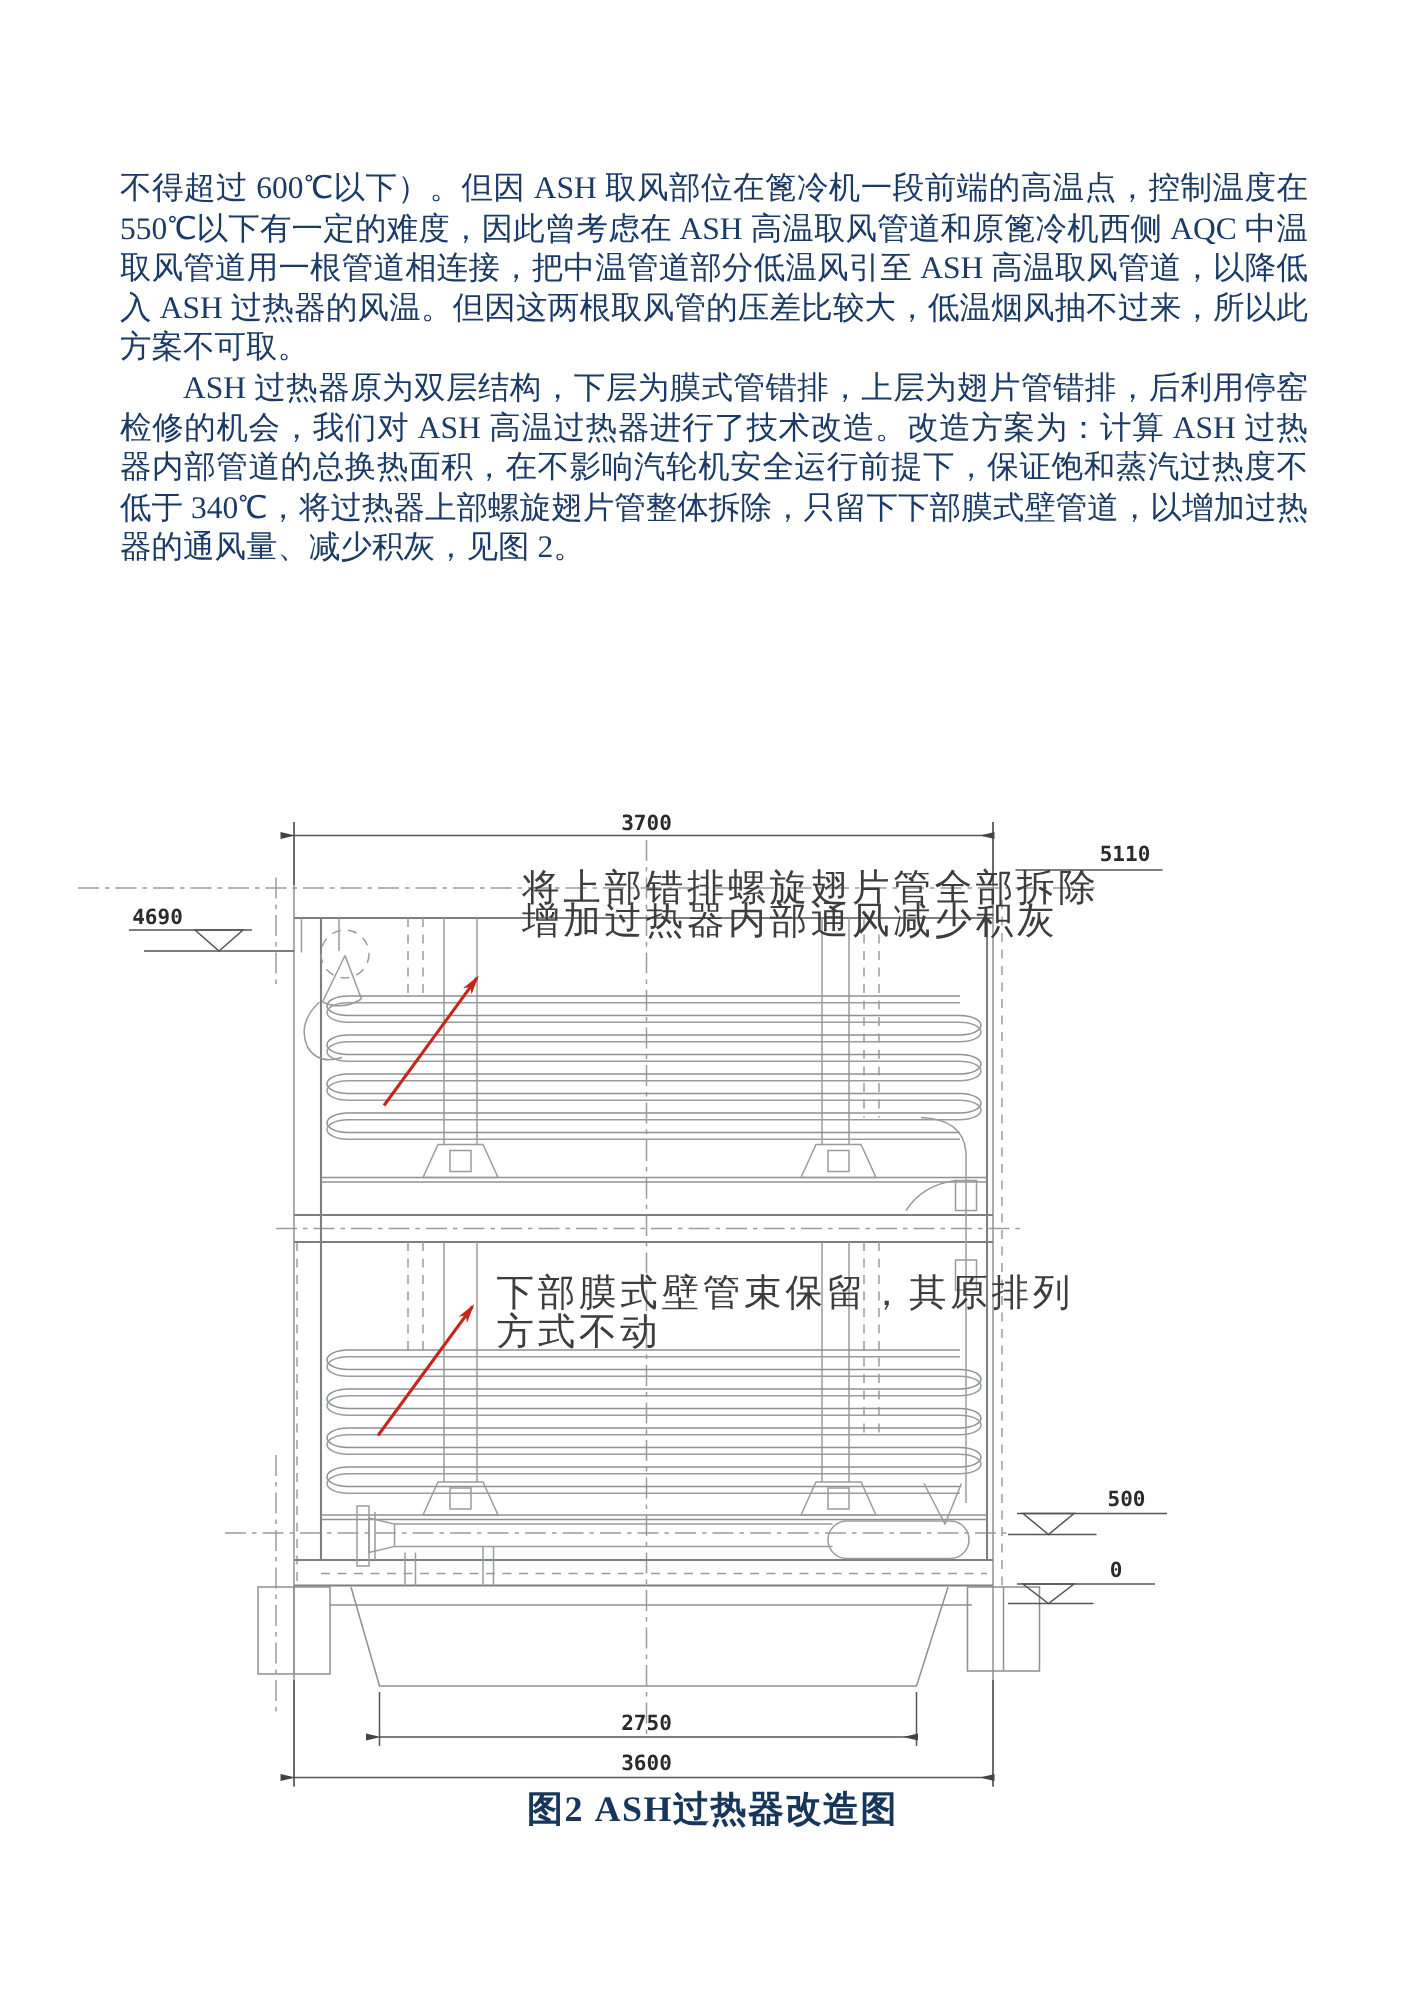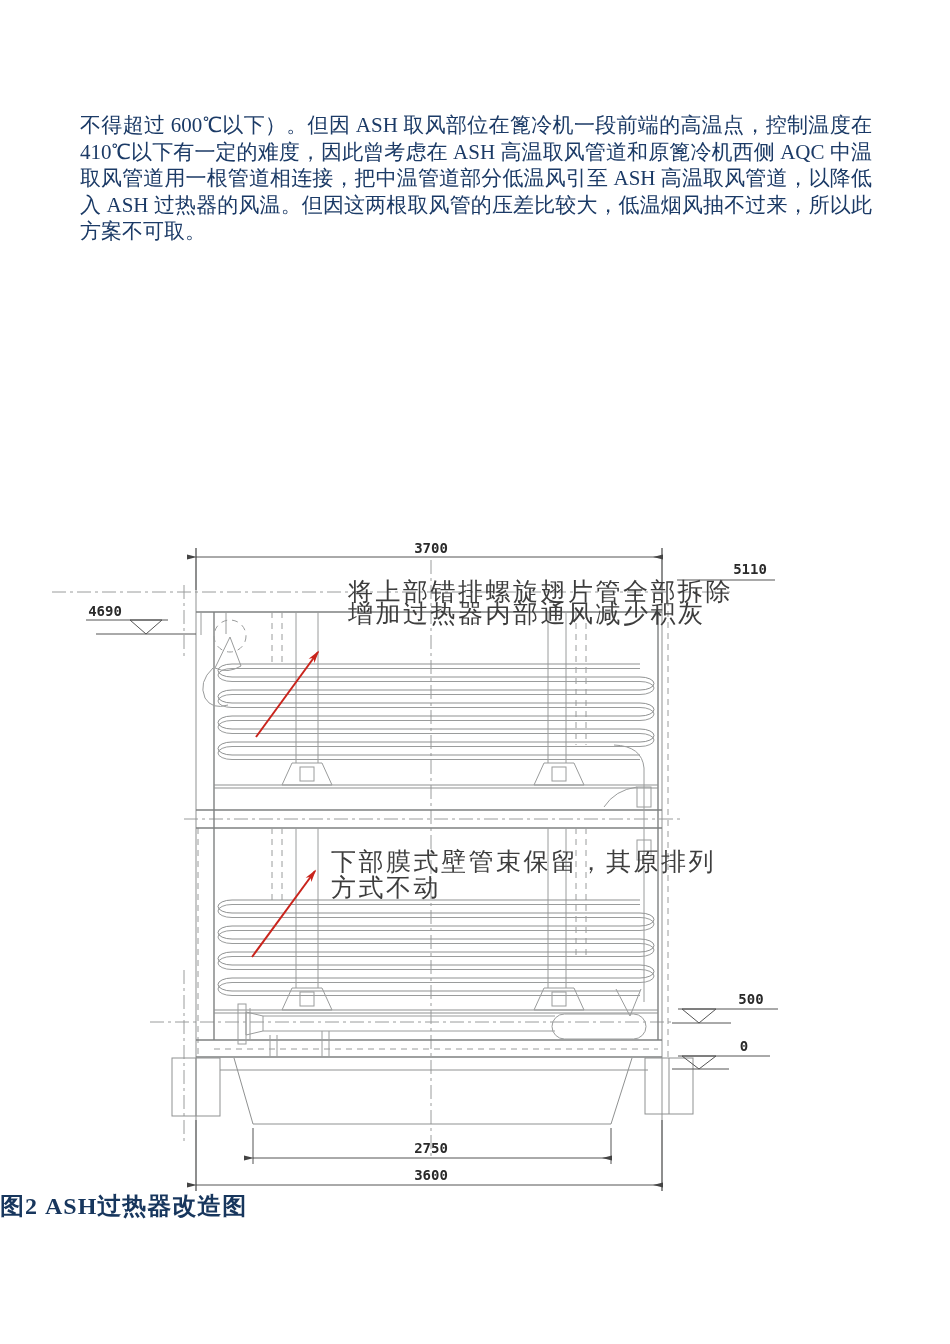--- a/index.html
+++ b/index.html
@@ -8,21 +8,21 @@
     font-family:"Liberation Serif", serif;
   }
   .text-block{
     position:absolute;left:80px;top:112px;width:792px;
     color:#1b3a66;font-size:21px;line-height:26.6px;text-align:justify;
   }
   .text-block p{margin:0;padding:0;}
   .text-block p.indent{text-indent:2em;}
   .figure-wrap{position:absolute;left:0;top:540px;width:950px;height:660px;}
   .figure-caption{
-    position:absolute;left:0;top:1190px;width:950px;
+    position:absolute;left:0;top:1190px;width:950px;text-align:center;
     color:#17365D;font-size:24px;font-weight:bold;letter-spacing:1px;
     font-family:"Liberation Serif", serif;
   }
   
   .ln{stroke:#8f9191;stroke-width:1;fill:none;}
   .ln2{stroke:#9a9c9c;stroke-width:1;fill:none;}
   .thick{stroke:#7e8080;stroke-width:1.4;fill:none;}
   .dash{stroke:#9a9c9c;stroke-width:1;fill:none;stroke-dasharray:6 5;}
   .dashdot{stroke:#9a9c9c;stroke-width:1;fill:none;stroke-dasharray:14 4 3 4;}
   .dimline{stroke:#555;stroke-width:1;fill:none;}
@@ -33,21 +33,22 @@
   .anntext{
     font-family:"Liberation Sans", sans-serif;font-size:25px;fill:#3d3d3d;
     letter-spacing:2.5px;
   }
   .redline{stroke:#c9241c;stroke-width:2;fill:none;}
 </style>
 </head>
 <body>
 
 <div class="text-block">
-  <p>不得超过 600℃以下）。但因 ASH 取风部位在篦冷机一段前端的高温点，控制温度在 410℃以下有一定的难度，因此曾考虑在 ASH 高温取风管道和原篦冷机西侧 AQC 中温取风管道用一根管道相连接，把中温管道部分低温风引至 ASH 高温取风管道，以降低入 ASH 过热器的风温。但因这两根取风管的压差比较大，低温烟风抽不过来，所以此方案不可取。</p>
+  <p>不得超过 600℃以下）。但因 ASH 取风部位在篦冷机一段前端的高温点，控制温度在 550℃以下有一定的难度，因此曾考虑在 ASH 高温取风管道和原篦冷机西侧 AQC 中温取风管道用一根管道相连接，把中温管道部分低温风引至 ASH 高温取风管道，以降低入 ASH 过热器的风温。但因这两根取风管的压差比较大，低温烟风抽不过来，所以此方案不可取。</p>
+  <p class="indent">ASH 过热器原为双层结构，下层为膜式管错排，上层为翅片管错排，后利用停窑检修的机会，我们对 ASH 高温过热器进行了技术改造。改造方案为：计算 ASH 过热器内部管道的总换热面积，在不影响汽轮机安全运行前提下，保证饱和蒸汽过热度不低于 340℃，将过热器上部螺旋翅片管整体拆除，只留下下部膜式壁管道，以增加过热器的通风量、减少积灰，见图 2。</p>
 </div>
 
 <div class="figure-wrap">
 <svg width="950" height="660" viewBox="0 0 950 660">
   <defs>
     <marker id="dimArrow" markerWidth="12" markerHeight="8" refX="9" refY="3" orient="auto" markerUnits="userSpaceOnUse">
       <path d="M0,3 L10,0.6 L10,5.4 Z" fill="#444"></path>
     </marker>
     <marker id="dimArrowS" markerWidth="12" markerHeight="8" refX="1" refY="3" orient="auto-start-reverse" markerUnits="userSpaceOnUse">
       <path d="M0,3 L10,0.6 L10,5.4 Z" fill="#444"></path>

